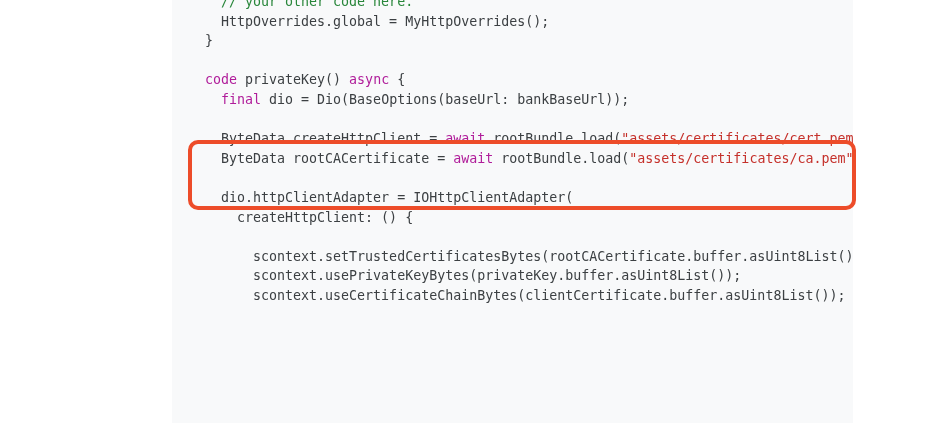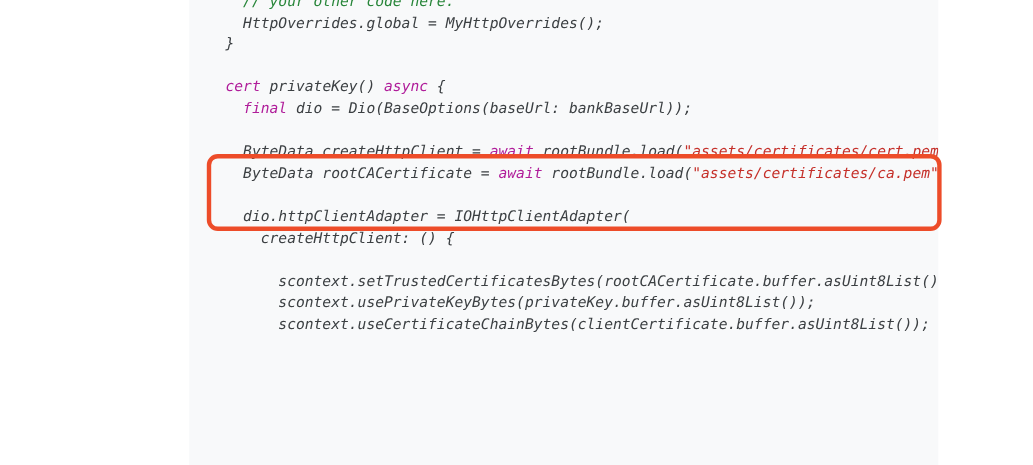--- a/index.html
+++ b/index.html
@@ -1,15 +1,15 @@
 <!DOCTYPE html>
 <html style="--code-bg: #f8f9fa; --tok-plain: #3c4043; --tok-keyword: #b01d9a; --tok-string: #c5302a; --tok-comment: #28863a; --hl-color: #ed4c29;"><head>
 <meta charset="utf-8">
 <style>
-  * { box-sizing: border-box; font-style: italic; }
+  * { box-sizing: border-box; }
   html, body {
     margin: 0; padding: 0;
     width: 939px; height: 423px;
     overflow: hidden;
     background: #ffffff;
     font-family: "Liberation Sans", sans-serif;
   }
   .page {
     position: relative;
     width: 939px; height: 423px;
@@ -49,21 +49,21 @@
 </head>
 <body>
 
 <div class="page" style="background: rgb(255, 255, 255);">
   <div class="code-block">
     <div class="code-content">
         <div class="code-line"><span class="tok-comment">  // your other code here.</span></div>
         <div class="code-line"><span class="tok-plain">  HttpOverrides.global = MyHttpOverrides();</span></div>
         <div class="code-line"><span class="tok-plain">}</span></div>
         <div class="code-line">&nbsp;</div>
-        <div class="code-line"><span class="tok-keyword">cert</span><span class="tok-plain"> privateKey() </span><span class="tok-keyword">async</span><span class="tok-plain"> {</span></div>
+        <div class="code-line"><span class="tok-keyword">code</span><span class="tok-plain"> privateKey() </span><span class="tok-keyword">async</span><span class="tok-plain"> {</span></div>
         <div class="code-line"><span class="tok-plain">  </span><span class="tok-keyword">final</span><span class="tok-plain"> dio = Dio(BaseOptions(baseUrl: bankBaseUrl));</span></div>
         <div class="code-line">&nbsp;</div>
         <div class="code-line"><span class="tok-plain">  ByteData createHttpClient = </span><span class="tok-keyword">await</span><span class="tok-plain"> rootBundle.load(</span><span class="tok-string">"assets/certificates/cert.pem"</span></div>
         <div class="code-line"><span class="tok-plain">  ByteData rootCACertificate = </span><span class="tok-keyword">await</span><span class="tok-plain"> rootBundle.load(</span><span class="tok-string">"assets/certificates/ca.pem"</span></div>
         <div class="code-line">&nbsp;</div>
         <div class="code-line"><span class="tok-plain">  dio.httpClientAdapter = IOHttpClientAdapter(</span></div>
         <div class="code-line"><span class="tok-plain">    createHttpClient: () {</span></div>
         <div class="code-line">&nbsp;</div>
         <div class="code-line"><span class="tok-plain">      scontext.setTrustedCertificatesBytes(rootCACertificate.buffer.asUint8List());</span></div>
         <div class="code-line"><span class="tok-plain">      scontext.usePrivateKeyBytes(privateKey.buffer.asUint8List());</span></div>

